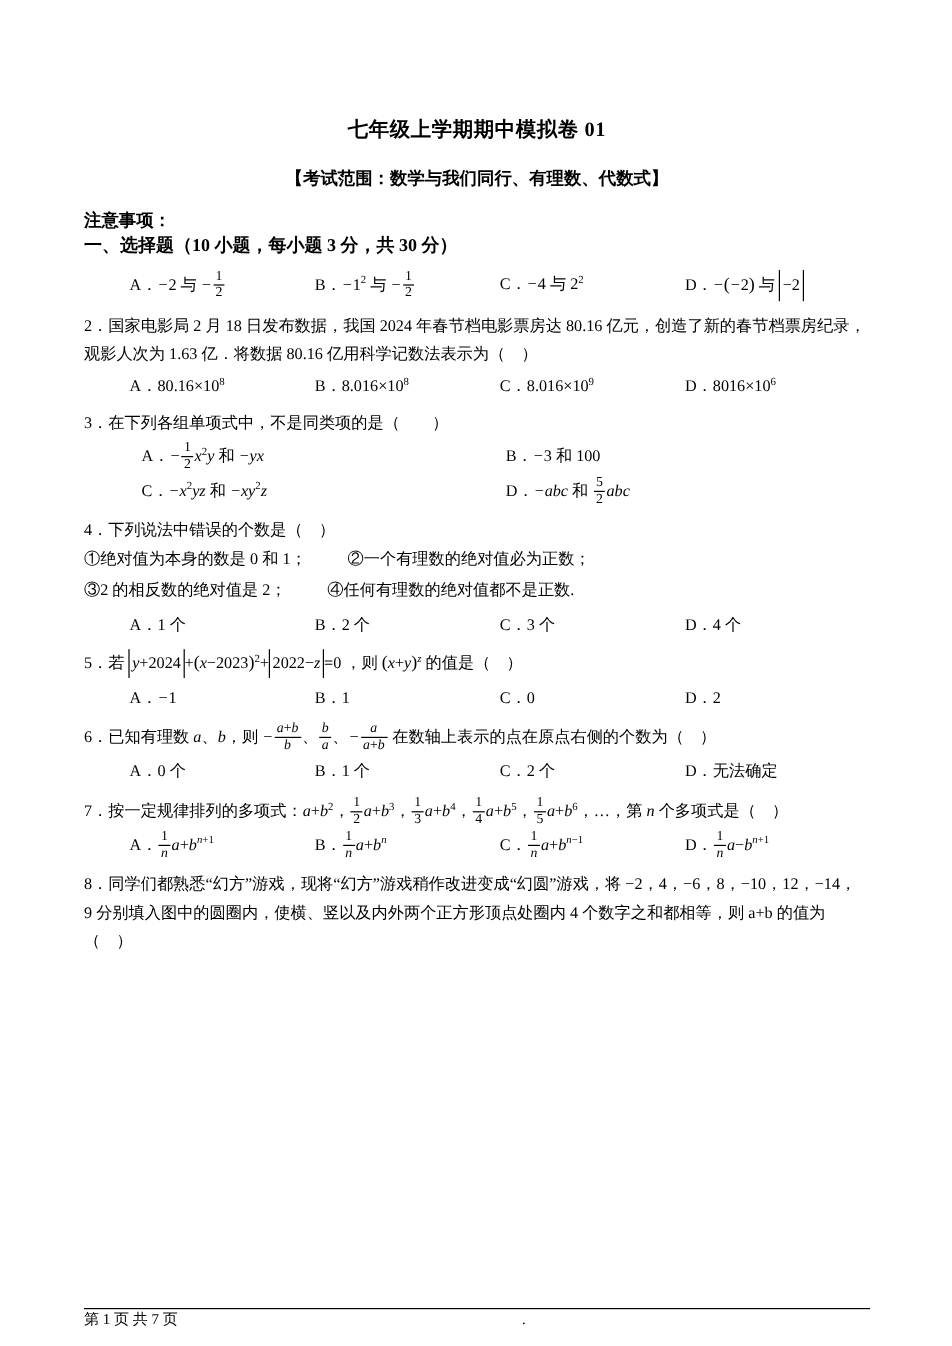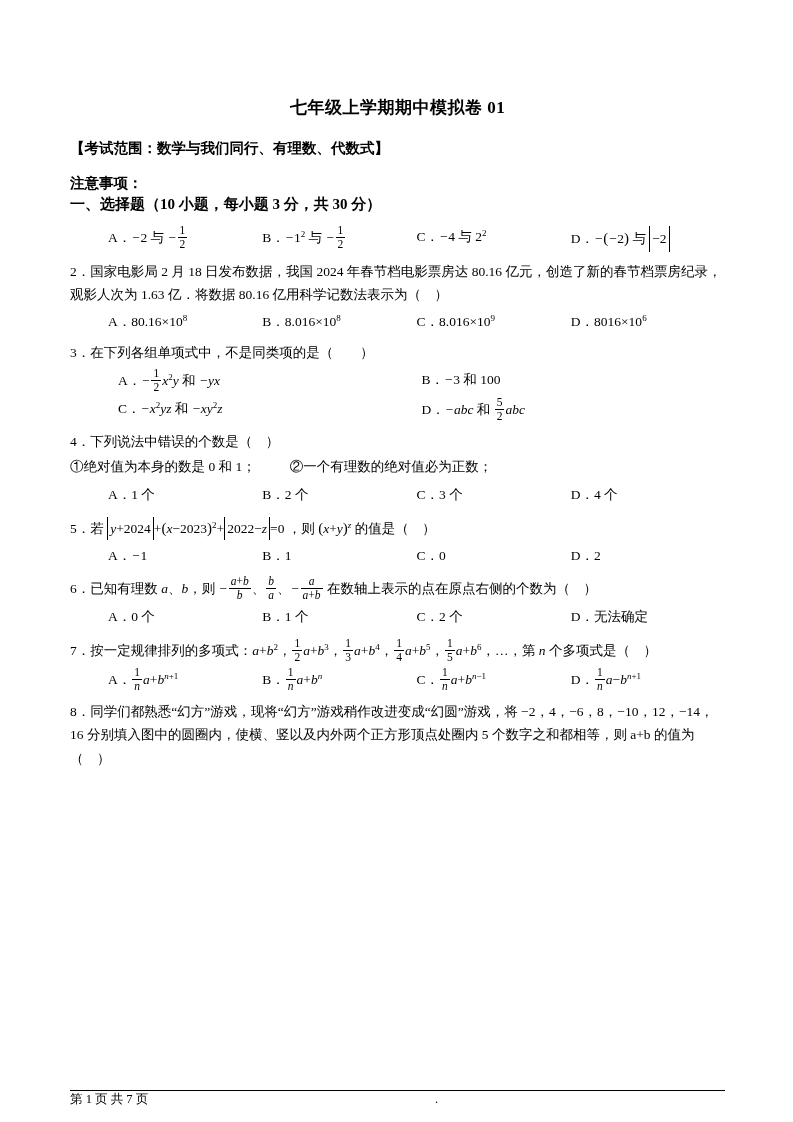--- a/index.html
+++ b/index.html
@@ -26,20 +26,21 @@
     width: 655px;
   }
   .doc-title {
     text-align: center;
     font-size: 17px;
     font-weight: bold;
     letter-spacing: 0.5px;
     margin: 0 0 20px 0;
   }
   .doc-range {
+    text-align: center;
     font-size: 14.5px;
     font-weight: bold;
     margin: 0 0 16px 0;
   }
   .notice-title {
     font-size: 14.5px;
     font-weight: bold;
     margin: 0 0 2px 0;
   }
   .notice-body {
@@ -179,20 +180,23 @@
       </div>
     </div>
 
     <div class="q">
       <div class="q-stem">
         <span>4．</span><span>下列说法中错误的个数是（　）</span>
       </div>
       <div class="sub-items">
         <span>①绝对值为本身的数是 0 和 1；</span><span class="gap"></span><span>②一个有理数的绝对值必为正数；</span>
       </div>
+      <div class="sub-items">
+        <span>③2 的相反数的绝对值是 2；</span><span class="gap"></span><span>④任何有理数的绝对值都不是正数.</span>
+      </div>
       <div class="opts four-even">
         <div class="opt">A．1 个</div>
         <div class="opt">B．2 个</div>
         <div class="opt">C．3 个</div>
         <div class="opt">D．4 个</div>
       </div>
     </div>
 
     <div class="q">
       <div class="q-stem">
@@ -228,21 +232,21 @@
         <div class="opt">C．<span class="frac"><span>1</span><span class="den"><span class="mi">n</span></span></span><span class="mi">a</span>+<span class="mi">b</span><sup><span class="mi">n</span>−1</sup></div>
         <div class="opt">D．<span class="frac"><span>1</span><span class="den"><span class="mi">n</span></span></span><span class="mi">a</span>−<span class="mi">b</span><sup><span class="mi">n</span>+1</sup></div>
       </div>
     </div>
 
     <div class="q">
       <div class="q-stem">
         <span>8．</span><span>同学们都熟悉“幻方”游戏，现将“幻方”游戏稍作改进变成“幻圆”游戏，将 −2，4，−6，8，−10，12，−14，</span>
       </div>
       <div class="q-stem">
-        <span>16 分别填入图中的圆圈内，使横、竖以及内外两个正方形顶点处圈内 5 个数字之和都相等，则 a+b 的值为</span>
+        <span>9 分别填入图中的圆圈内，使横、竖以及内外两个正方形顶点处圈内 4 个数字之和都相等，则 a+b 的值为</span>
       </div>
       <div class="q-stem">（　）</div>
     </div>
 
   </div>
 
   <div class="footer">
     <div class="footer-left">第 1 页 共 7 页</div>
     <div class="footer-center">.</div>
   </div>

